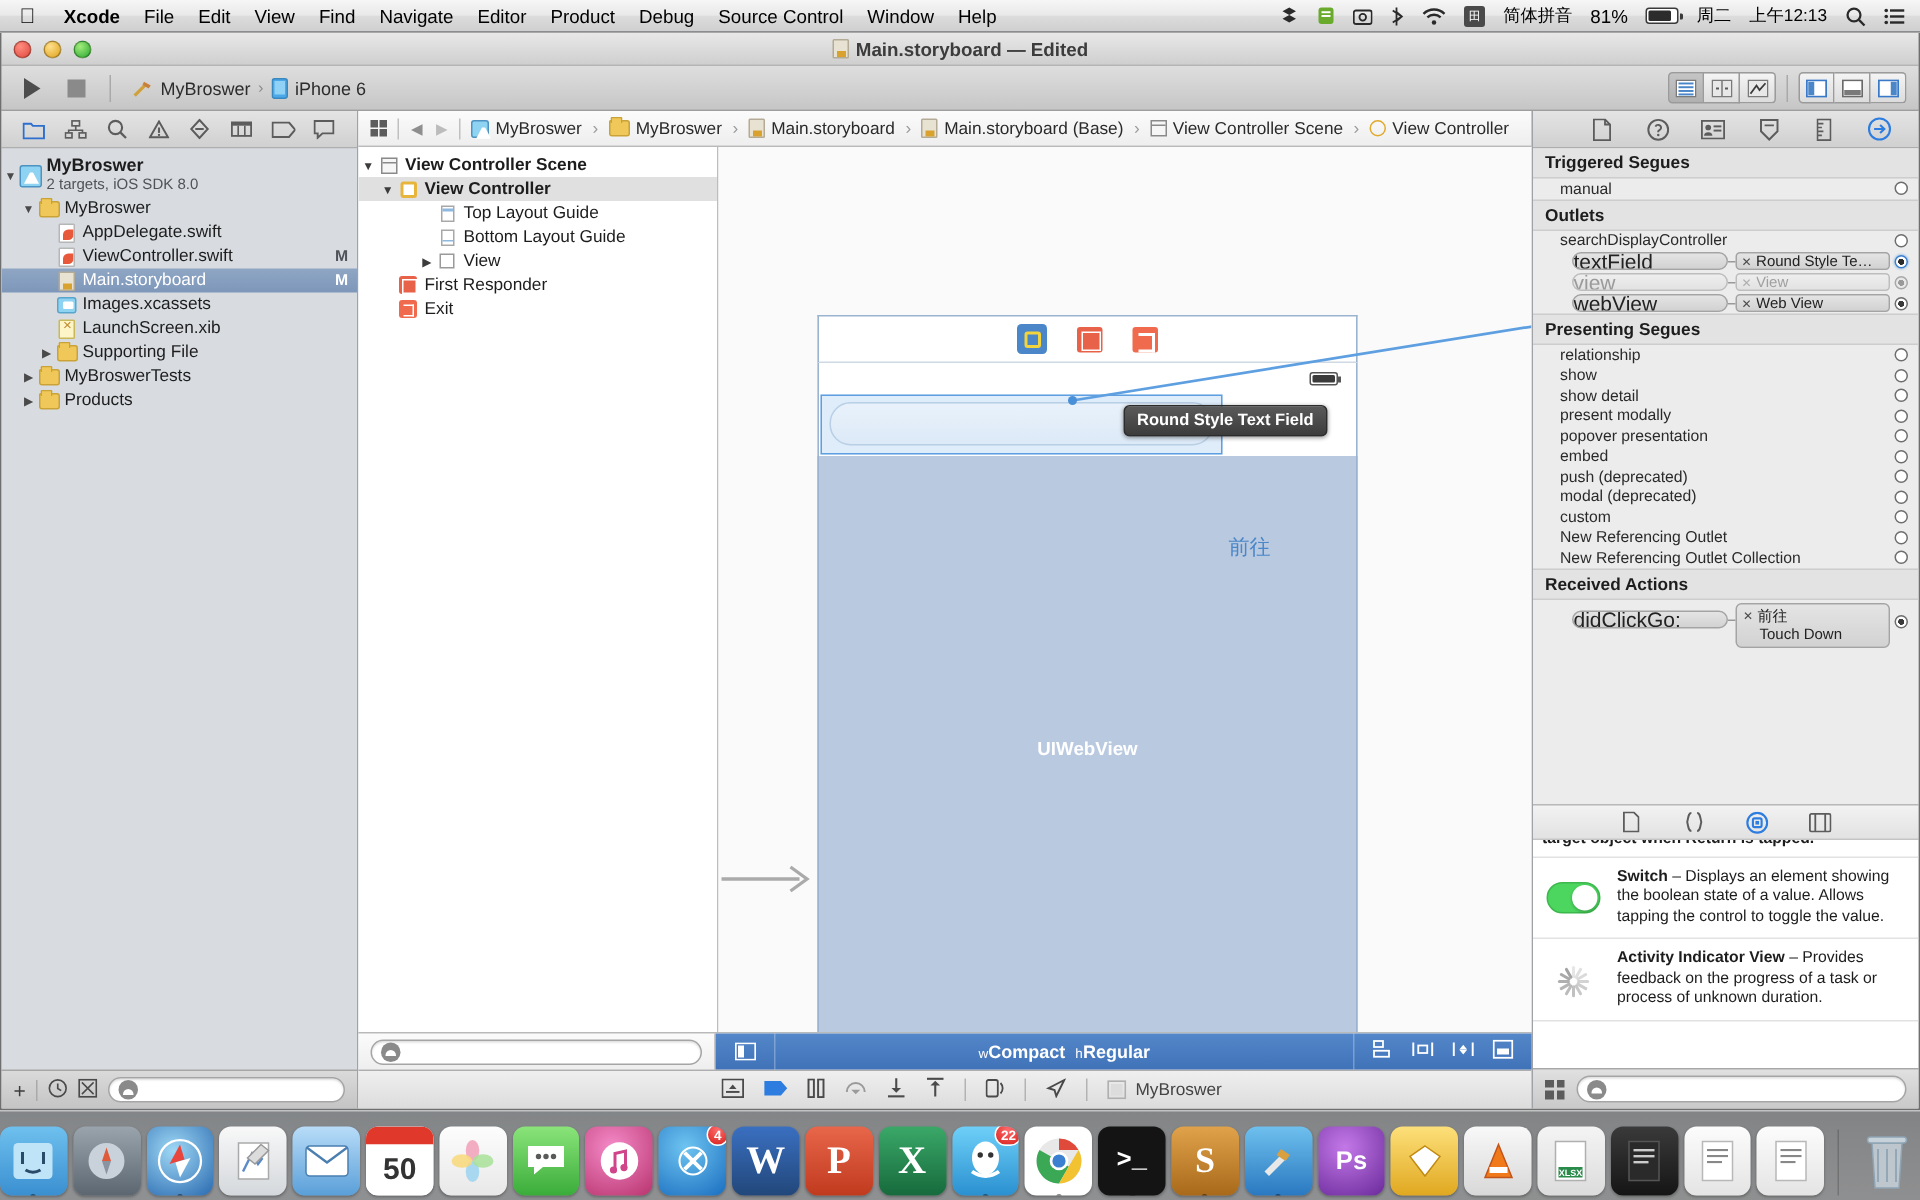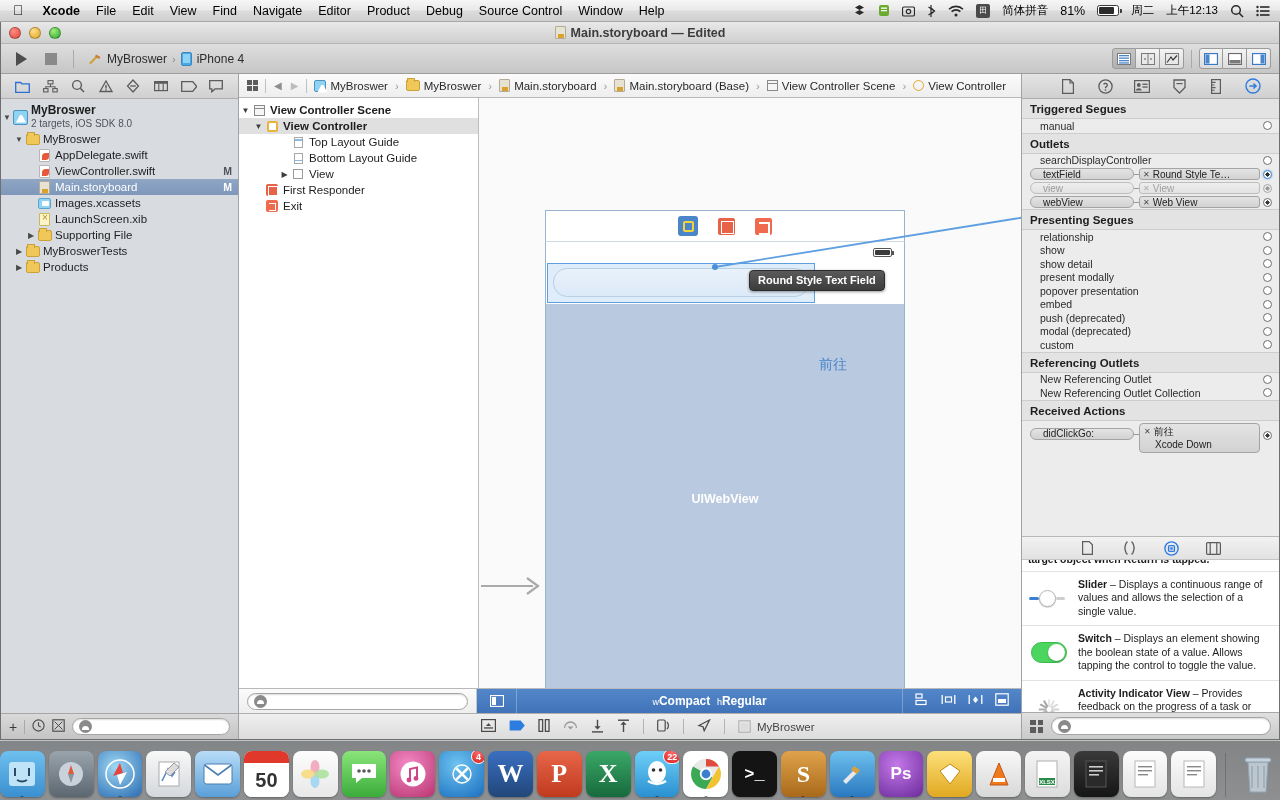--- a/index.html
+++ b/index.html
@@ -347,22 +347,22 @@
   }
   .dot.filled { background: radial-gradient(circle at 50% 50%, #3a3a3a 0 40%, #fff 42% 100%); }
   .dot.filled-dim { background: radial-gradient(circle at 50% 50%, #9a9a9a 0 40%, #e8e8e8 42% 100%); border-color:#a8a8a8; }
   .dot.blue-sel { background: radial-gradient(circle at 50% 50%, #2c2c2c 0 40%, #fff 42% 100%); border-color:#3a7fd0; box-shadow: 0 0 2px #5d9fe0; }
 
   .conn-pill-row { display:flex; align-items:center; padding: 1px 7px 1px 8px; gap:0; height: 14px; }
   .pill {
     flex: 0 0 104px; height: 12px;
     background: linear-gradient(to bottom,#e4e4e4,#d2d2d2);
     border:1px solid #a4a4a4; border-radius: 7px;
-    font-size: 10px; color:#222; display:flex;align-items:center; padding-left:12px;
-    overflow:hidden; white-space:nowrap;
+    font-size: 14px; color:#222; display:flex;align-items:center; padding-left:0;
+    overflow:hidden; white-space:nowrap;margin-left:18px;
   }
   .pill.dim { color:#9a9a9a; background: linear-gradient(to bottom,#eeeeee,#e2e2e2); border-color:#bdbdbd; }
   .pill-dash { width:5px; height:1px; background:#9a9a9a; flex:0 0 5px; }
   .pill2 {
     flex:1 1 auto; height: 12px;
     background: linear-gradient(to bottom,#e4e4e4,#d2d2d2);
     border:1px solid #a4a4a4; border-radius: 3px;
     font-size:10px; color:#222; display:flex; align-items:center; gap:3px; padding: 0 3px;
     overflow:hidden; white-space:nowrap;
   }
@@ -555,21 +555,21 @@
         <svg width="14" height="12" viewBox="0 0 14 12">
             <path d="M1 10l7-7 1.5 1.5-7 7z" fill="#d0a03a"></path>
             <path d="M8 1.5l4.5 2.5-1.5 2L7 3.5z" fill="#c8803a"></path>
           </svg>
         <span>MyBroswer</span>
         <span class="chev">›</span>
         <svg width="11" height="14" viewBox="0 0 11 14">
             <rect x="0.5" y="0.5" width="10" height="13" rx="1.6" fill="#4aa8e8" stroke="#3a88c0"></rect>
             <rect x="2" y="2" width="7" height="9" fill="#8fd2f5"></rect>
           </svg>
-        <span>iPhone 4</span>
+        <span>iPhone 6</span>
       </div>
       <div class="tb-right">
         <div class="seggrp">
           <div class="segbtn on">
             <svg width="14" height="12" viewBox="0 0 14 12">
                 <rect x="0.5" y="0.5" width="13" height="11" fill="#fff" stroke="#7a7a7a"></rect>
                 <rect x="2" y="2" width="10" height="1.3" fill="#4a86c8"></rect>
                 <rect x="2" y="4.5" width="10" height="1.3" fill="#4a86c8"></rect>
                 <rect x="2" y="7" width="10" height="1.3" fill="#4a86c8"></rect>
                 <rect x="2" y="9.3" width="10" height="1.3" fill="#4a86c8"></rect>
@@ -1141,41 +1141,40 @@
           </div>
           <div class="conn-row">
             <span class="nm">modal (deprecated)</span>
             <span class="dot"></span>
           </div>
           <div class="conn-row">
             <span class="nm">custom</span>
             <span class="dot"></span>
           </div>
 
-          <div class="sec-head">Referencing Outlets</div>
           <div class="conn-row">
             <span class="nm">New Referencing Outlet</span>
             <span class="dot"></span>
           </div>
 
           <div class="conn-row">
             <span class="nm">New Referencing Outlet Collection</span>
             <span class="dot"></span>
           </div>
 
           <div class="sec-head">Received Actions</div>
           <div class="conn-pill-row" style="align-items:flex-start;height:auto;padding-top:2px;padding-bottom:3px">
             <span class="pill" style="margin-top:5px">didClickGo:</span>
             <span class="pill-dash" style="margin-top:11px"></span>
             <span class="pill2-tall">
               <span class="l1">
                 <span class="xmark">✕</span>
                 <span>前往</span>
               </span>
-              <span class="l2">Xcode Down</span>
+              <span class="l2">Touch Down</span>
             </span>
             <span class="dot filled" style="margin-left:3px;margin-top:8px"></span>
           </div>
         </div>
 
         <div class="lib-tabs">
           <div class="ic">
             <svg width="11" height="14" viewBox="0 0 11 14">
                 <path d="M0.6 0.6h6.6l3.2 3.2v9.6H0.6z" fill="none" stroke="#5c5c5c" stroke-width="1.2"></path>
               </svg>
@@ -1199,33 +1198,20 @@
                 <path d="M4.2 0.6v11.8M10.8 0.6v11.8" stroke="#5c5c5c" stroke-width="1.2"></path>
               </svg>
           </div>
         </div>
 
         <div class="lib-list">
           <div class="lib-item lib-cut">
             <div class="lib-txt">target object when Return is tapped.</div>
           </div>
 
-          <div class="lib-item">
-            <div class="lib-ico">
-              <span class="g-slider">
-                  <span class="trk-l"></span>
-                  <span class="knob"></span>
-                  <span class="trk-r"></span>
-                </span>
-            </div>
-            <div class="lib-txt">
-              <b>Slider</b>
-              <span>– Displays a continuous range of values and allows the selection of a single value.</span>
-            </div>
-          </div>
 
           <div class="lib-item">
             <div class="lib-ico">
               <span class="g-switch">
                   <i></i>
                 </span>
             </div>
             <div class="lib-txt">
               <b>Switch</b>
               <span>– Displays an element showing the boolean state of a value. Allows tapping the control to toggle the value.</span>

